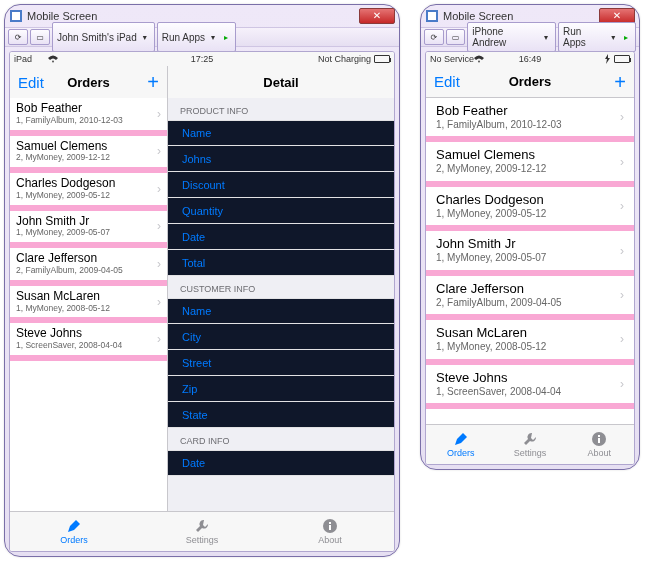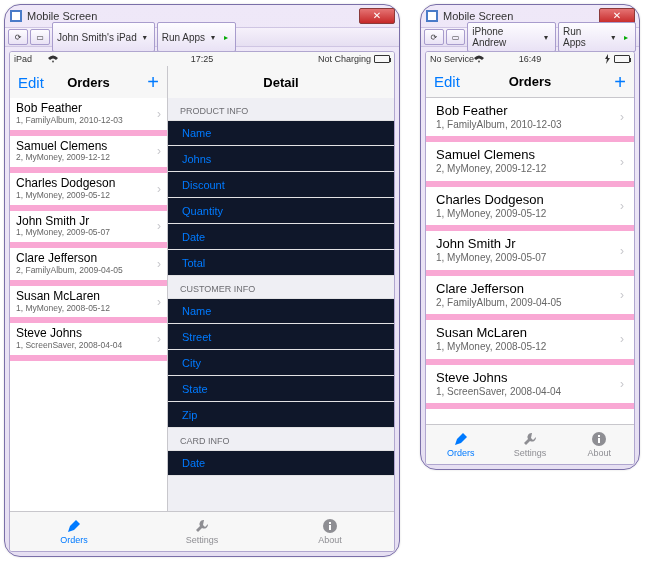--- a/index.html
+++ b/index.html
@@ -185,24 +185,24 @@
         <div class="detail-col" id="ipad-detail">
             <div class="section-header">PRODUCT INFO</div>
             <div class="detail-row detail-group-top">Name</div>
             <div class="detail-row">Johns</div>
             <div class="detail-row">Discount</div>
             <div class="detail-row">Quantity</div>
             <div class="detail-row">Date</div>
             <div class="detail-row">Total</div>
             <div class="section-header">CUSTOMER INFO</div>
             <div class="detail-row detail-group-top">Name</div>
+            <div class="detail-row">City</div>
             <div class="detail-row">Street</div>
-            <div class="detail-row">City</div>
+            <div class="detail-row">Zip</div>
             <div class="detail-row">State</div>
-            <div class="detail-row">Zip</div>
             <div class="section-header">CARD INFO</div>
             <div class="detail-row detail-group-top">Date</div>
           </div>
       </div>
       <div class="tabbar" id="ipad-tabs">
           <div class="tab active">
             <span class="ticon">
               <svg width="16" height="16">
                 <path d="M2 14 L4 8 L10 2 L14 6 L8 12 L2 14 Z" fill="#007aff"></path>
               </svg>

